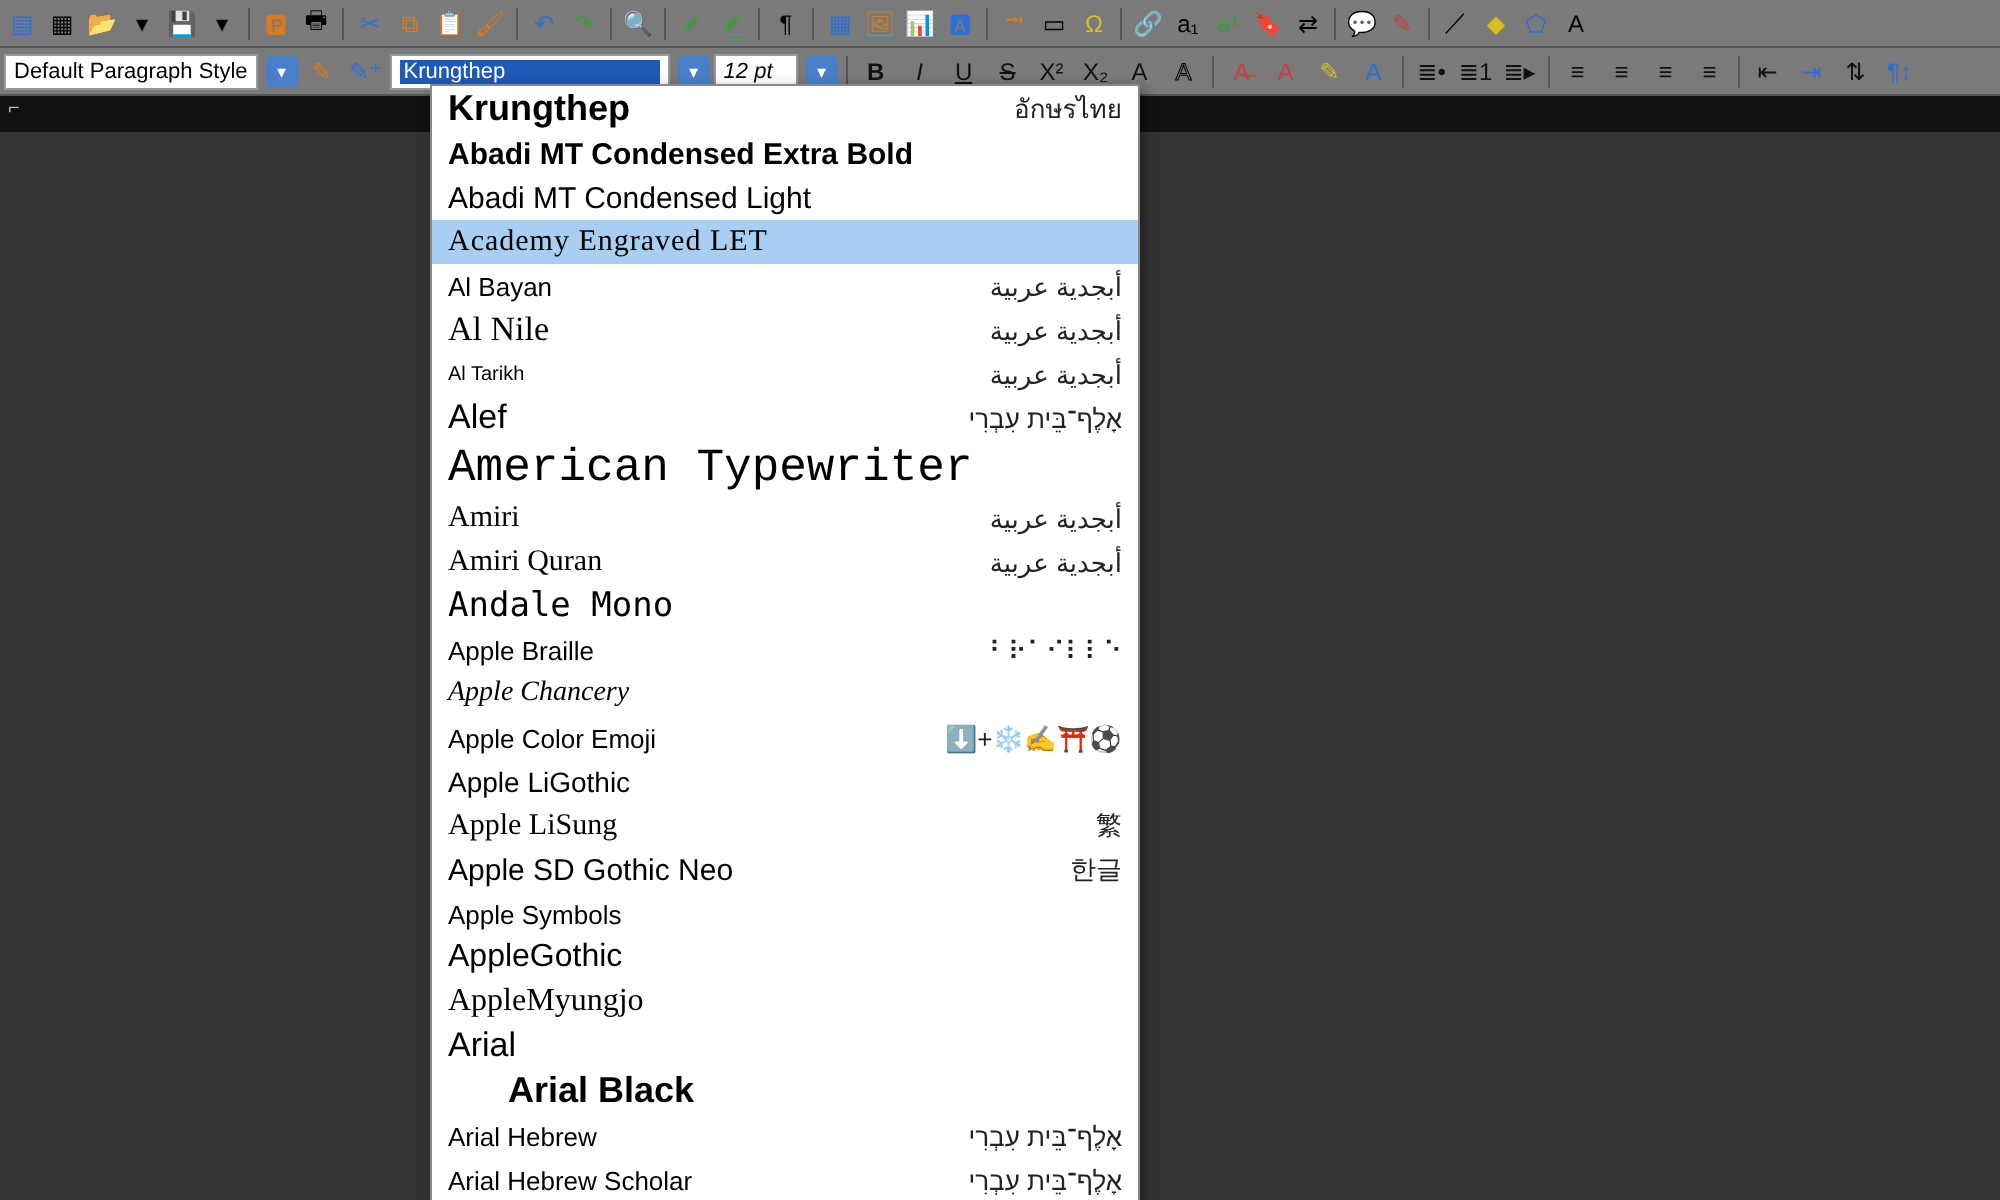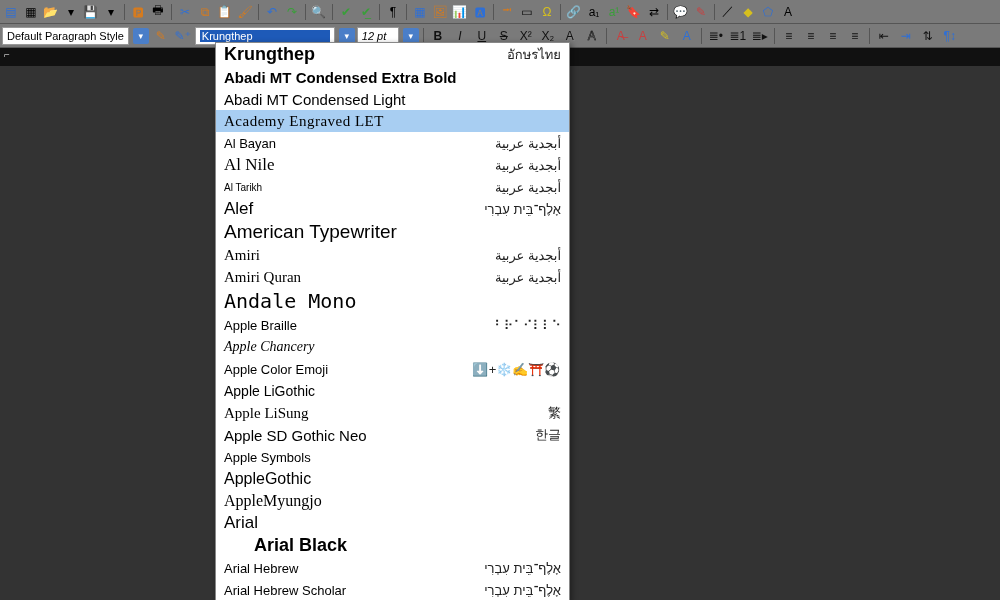--- a/index.html
+++ b/index.html
@@ -280,32 +280,32 @@
     </div>
     <div class="font-row">
       <span style="font-size:10px;">Al Tarikh</span>
       <span class="sample">أبجدية عربية</span>
     </div>
     <div class="font-row">
       <span style="font-size:17px;text-align:right;">Alef</span>
       <span class="sample">אָלֶף־בֵּית עִבְרִי</span>
     </div>
     <div class="font-row">
-      <span style="font-family:Liberation Sans, sans-serif;font-size:19px;">American Typewriter</span>
+      <span style="font-family:Liberation Mono, monospace;font-size:23px;">American Typewriter</span>
     </div>
     <div class="font-row">
       <span style="font-family:serif;">Amiri</span>
       <span class="sample">أبجدية عربية</span>
     </div>
     <div class="font-row">
       <span style="font-family:serif;">Amiri Quran</span>
       <span class="sample">أبجدية عربية</span>
     </div>
     <div class="font-row">
-      <span style="font-family:monospace;font-size:20px;">Andale Mono</span>
+      <span style="font-family:monospace;font-size:17px;">Andale Mono</span>
     </div>
     <div class="font-row">
       <span style="font-size:13px;">Apple Braille</span>
       <span class="sample">⠃⠗⠁⠊⠇⠇⠑</span>
     </div>
     <div class="font-row">
       <span style="font-style:italic;font-family:cursive;font-size:14px;">Apple Chancery</span>
     </div>
     <div class="font-row">
       <span style="font-size:13px;">Apple Color Emoji</span>

